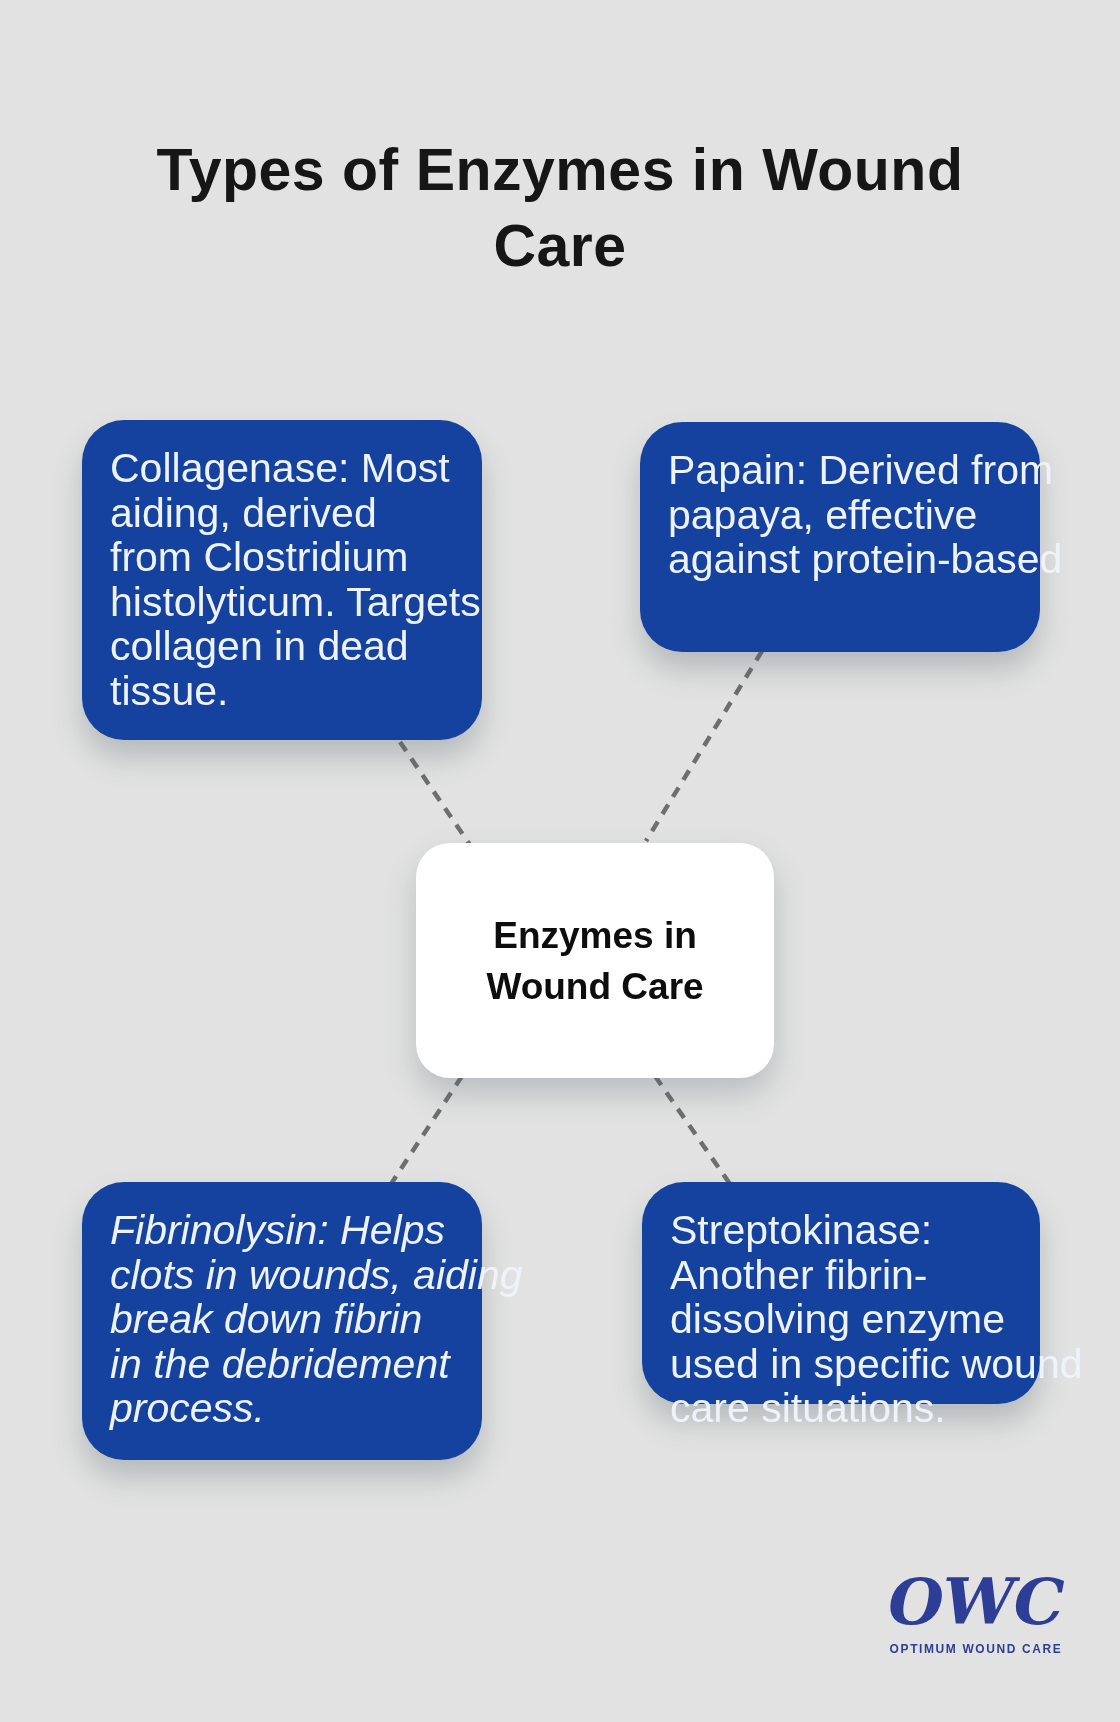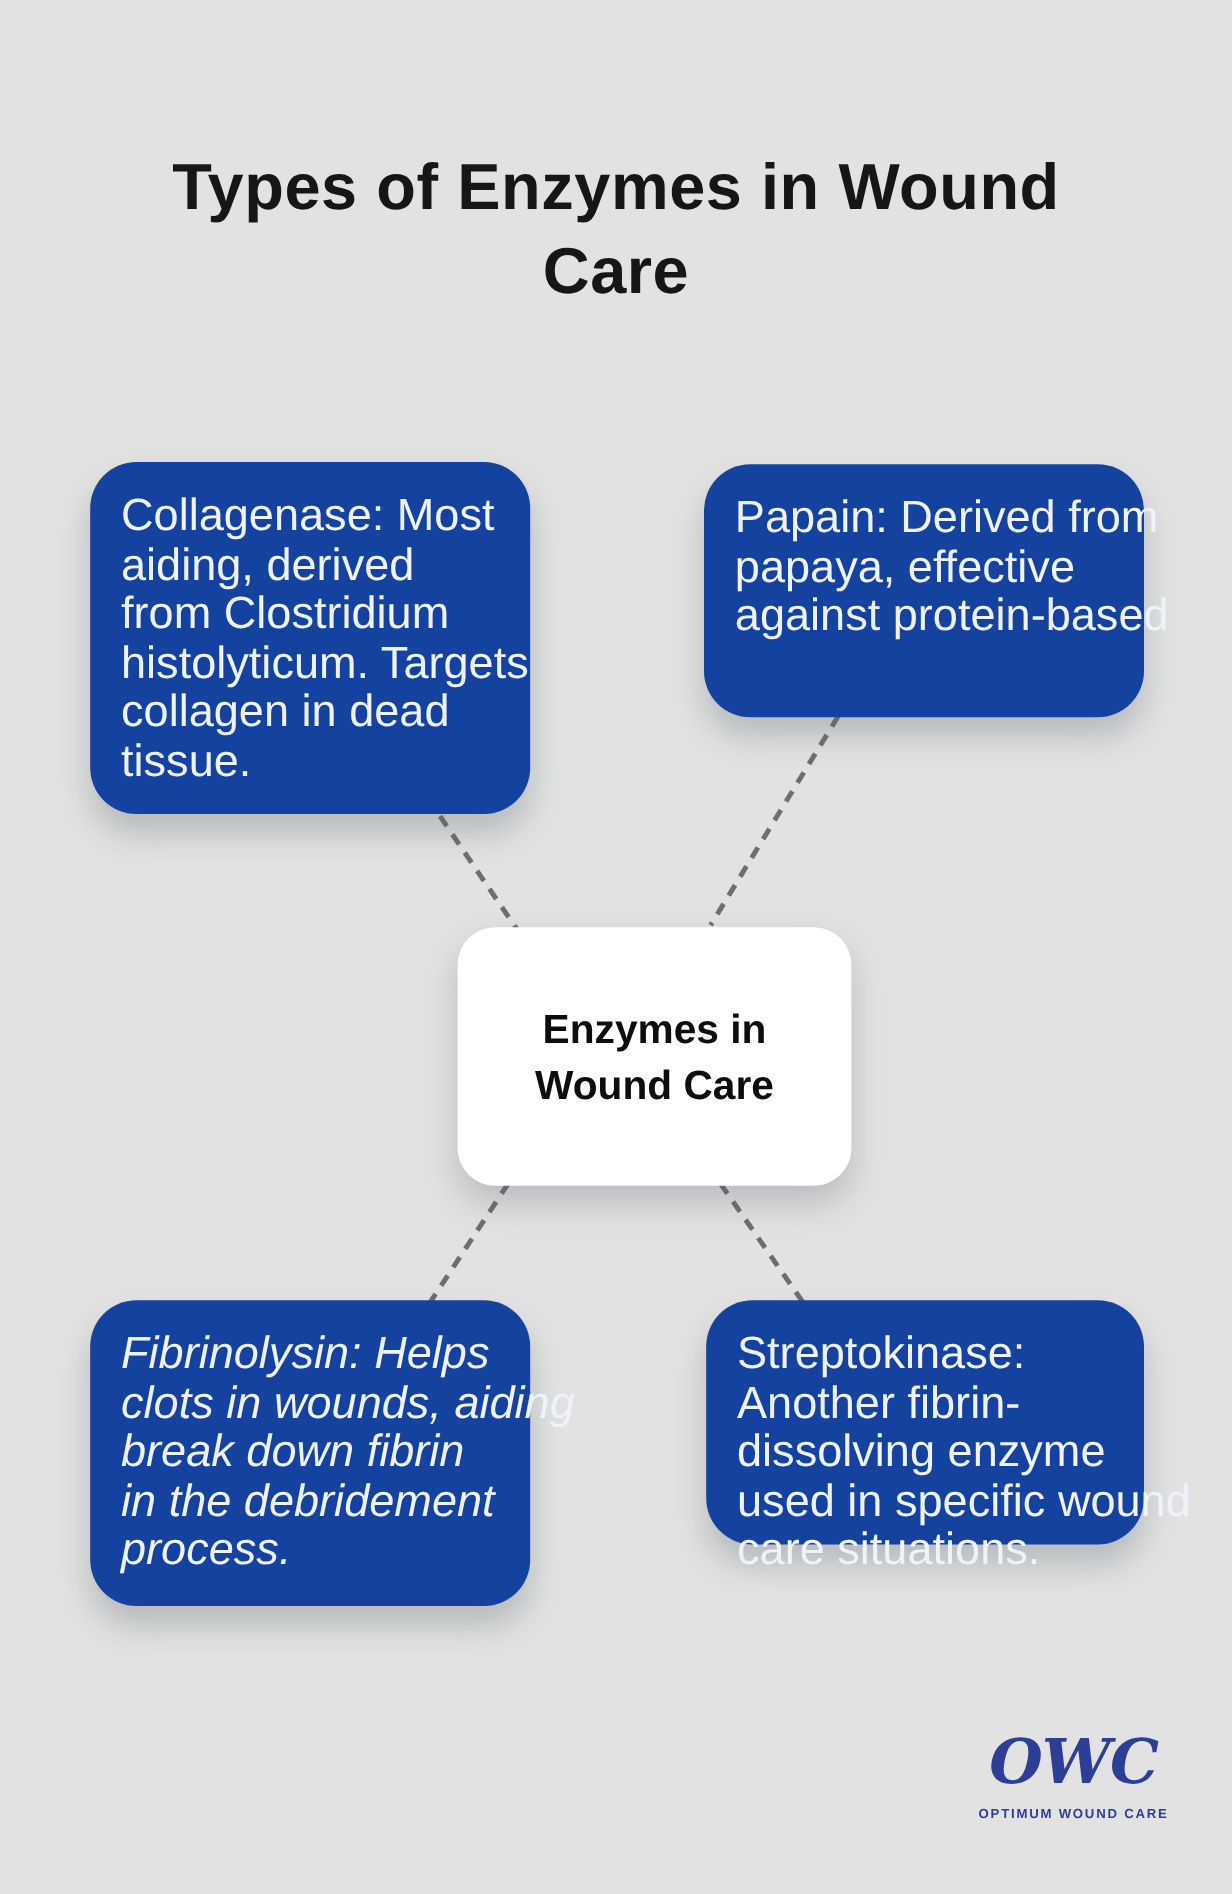--- a/index.html
+++ b/index.html
@@ -88,21 +88,21 @@
     top: 1566px;
     width: 196px;
     text-align: center;
     color: #2e3e96;
   }
   .logo-acronym {
     display: block;
     font-family: "DejaVu Serif", serif;
     font-style: italic;
     font-weight: bold;
-    font-size: 56px;
+    font-size: 64px;
     line-height: 72px;
     letter-spacing: -1px;
   }
   .logo-name {
     display: block;
     margin-top: 4px;
     font-family: "Liberation Sans", sans-serif;
     font-weight: bold;
     font-size: 12px;
     letter-spacing: 1.6px;

